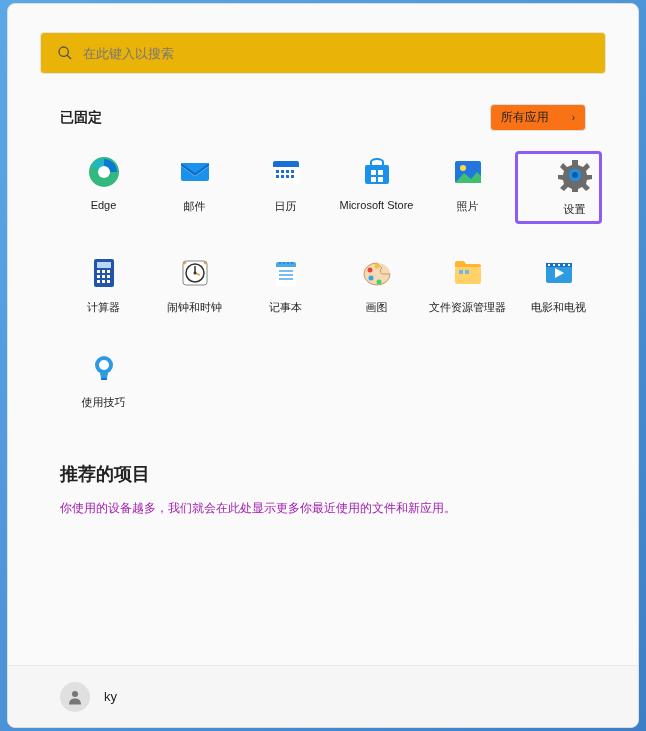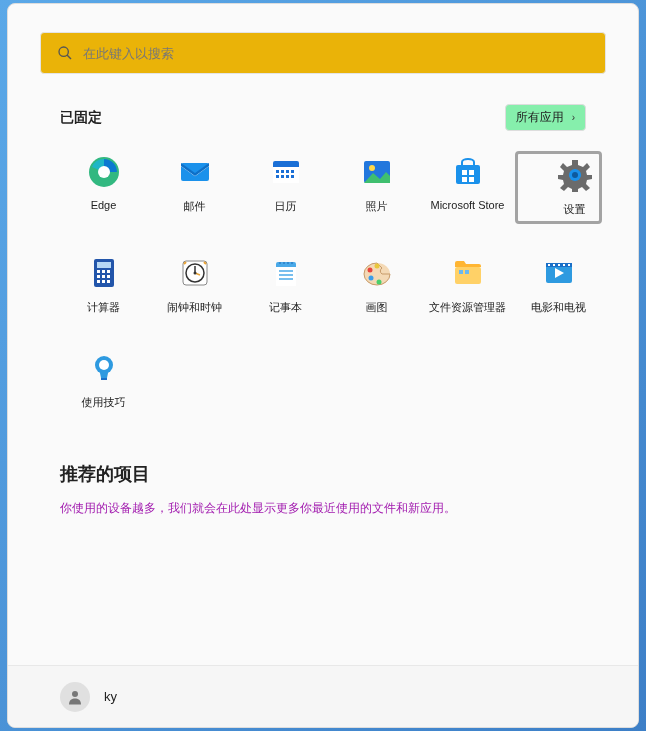--- a/index.html
+++ b/index.html
@@ -59,29 +59,29 @@
       justify-content: space-between;
       margin-bottom: 20px;
       padding-right: 16px;
     }
     .section-title {
       font-size: 14px;
       font-weight: 700;
       color: #222;
     }
     .all-apps-btn {
-      background: #86efac;
+      background: #f97316;
       border: 1px solid #ddd;
       border-radius: 4px;
       padding: 4px 10px;
       font-size: 12px;
       color: #222;
       display: flex;
       align-items: center;
-      gap: 8px;
+      gap: 23px;
       cursor: pointer;
     }
     .chevron {
       font-size: 10px;
       color: #333;
     }
     .grid {
       display: grid;
       grid-template-columns: repeat(6, 1fr);
       gap: 28px 4px;
@@ -89,21 +89,21 @@
     }
     .tile {
       display: flex;
       flex-direction: column;
       align-items: center;
       cursor: pointer;
       padding: 4px 0;
       border-radius: 4px;
     }
     .tile.highlighted {
-      border: 3px solid #a3a3a3;
+      border: 3px solid #8b5cf6;
       padding-left: 32px;
     }
     .tile-icon {
       width: 34px;
       height: 34px;
       margin-bottom: 10px;
       display: flex;
       align-items: center;
       justify-content: center;
     }
@@ -207,41 +207,41 @@
                 <rect x="17" y="20" width="3" height="3"></rect>
                 <rect x="22" y="20" width="3" height="3"></rect>
               </g>
             </svg>
           </div>
           <div class="tile-label">日历</div>
         </div>
         <div class="tile">
           <div class="tile-icon">
             <svg viewBox="0 0 34 34">
-              <rect x="4" y="6" width="26" height="22" rx="2" fill="#2277dd"></rect>
-              <circle cx="12" cy="13" r="3" fill="#ffd84a"></circle>
-              <path d="M4 28 L13 18 L20 24 L26 17 L30 21 L30 28 Z" fill="#3fbf6f"></path>
-            </svg>
-          </div>
-          <div class="tile-label">照片</div>
-        </div>
-        <div class="tile">
-          <div class="tile-icon">
-            <svg viewBox="0 0 34 34">
               <rect x="5" y="10" width="24" height="19" rx="2" fill="#1a91eb"></rect>
               <path d="M11 10 L11 7 A6 3 0 0 1 23 7 L23 10" fill="none" stroke="#1a91eb" stroke-width="2"></path>
               <g fill="#fff">
                 <rect x="11" y="15" width="5" height="5"></rect>
                 <rect x="18" y="15" width="5" height="5"></rect>
                 <rect x="11" y="22" width="5" height="5"></rect>
                 <rect x="18" y="22" width="5" height="5"></rect>
               </g>
             </svg>
           </div>
           <div class="tile-label">Microsoft Store</div>
+        </div>
+        <div class="tile">
+          <div class="tile-icon">
+            <svg viewBox="0 0 34 34">
+              <rect x="4" y="6" width="26" height="22" rx="2" fill="#2277dd"></rect>
+              <circle cx="12" cy="13" r="3" fill="#ffd84a"></circle>
+              <path d="M4 28 L13 18 L20 24 L26 17 L30 21 L30 28 Z" fill="#3fbf6f"></path>
+            </svg>
+          </div>
+          <div class="tile-label">照片</div>
         </div>
         <div class="tile highlighted">
           <div class="tile-icon">
             <svg viewBox="0 0 34 34">
               <g transform="translate(17,17)">
                 <path d="M-3 -15 L3 -15 L3 -10 L8 -8 L12 -12 L15 -8 L11 -4 L12 0 L17 0 L17 4 L12 5 L11 9 L15 13 L11 16 L7 12 L3 14 L3 18 L-3 18 L-3 14 L-7 12 L-11 16 L-15 13 L-11 9 L-12 5 L-17 4 L-17 0 L-12 0 L-11 -4 L-15 -8 L-12 -12 L-8 -8 L-3 -10 Z" fill="#6b6b6b"></path>
                 <circle r="6" fill="#1a91eb"></circle>
                 <circle r="3" fill="#0d5a9e"></circle>
               </g>
             </svg>

